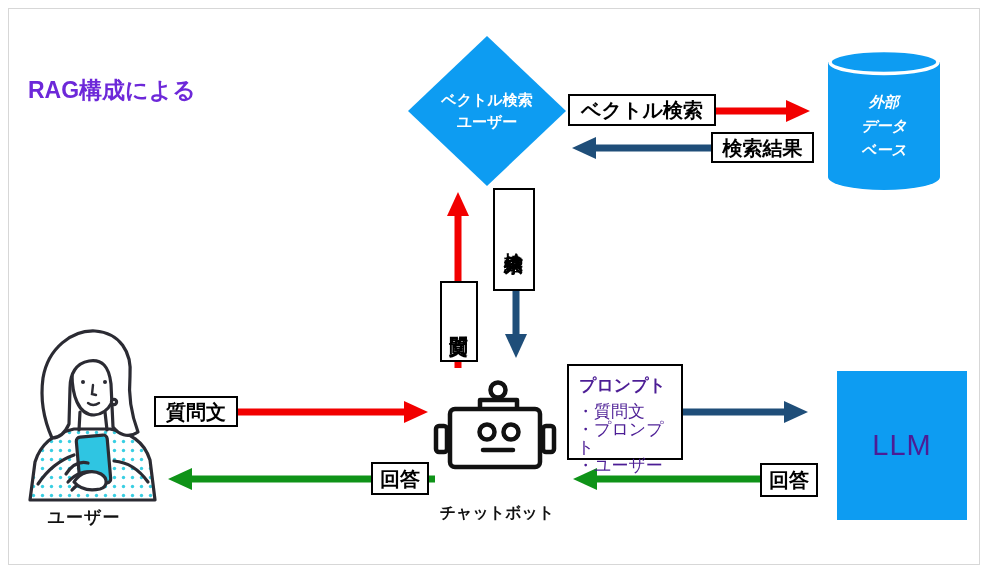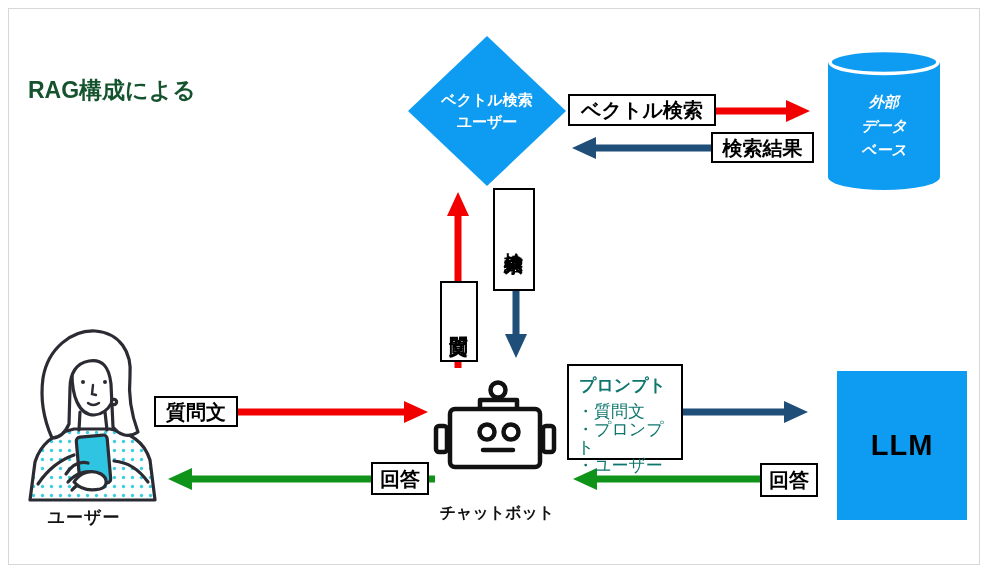--- a/index.html
+++ b/index.html
@@ -3,44 +3,44 @@
 <meta charset="utf-8">
 <style>
   html,body{margin:0;padding:0;background:#fff;}
   .stage{
     position:relative;width:988px;height:573px;background:#fff;
     font-family:"Liberation Sans","DejaVu Sans",sans-serif;overflow:hidden;
   }
   .frame{position:absolute;inset:8px;border:1px solid #d7d7d7;}
   .abs{position:absolute;}
   .title{
-    position:absolute;left:28px;top:72px;color:#14532d;
+    position:absolute;left:28px;top:72px;color:#6d28d9;
     font-size:23px;font-weight:bold;line-height:37px;white-space:nowrap;
   }
   .lbl{
     position:absolute;background:#fff;border:2px solid #000;color:#000;
     font-weight:bold;display:flex;align-items:center;justify-content:center;
     box-sizing:border-box;line-height:1;white-space:nowrap;
   }
   .lbl.h{font-size:20px;}
   .lbl.v{writing-mode:vertical-rl;text-orientation:upright;font-size:19px;letter-spacing:1px;}
   .node-text{
     position:absolute;color:#fff;font-weight:bold;text-align:center;
     display:flex;flex-direction:column;align-items:center;justify-content:center;
   }
   .diamond-text{left:408px;top:36px;width:158px;height:150px;font-size:15px;line-height:22px;}
   .cyl-text{left:828px;top:84px;width:112px;height:84px;font-size:15px;line-height:24px;font-style:italic;}
   .llm-box{
     position:absolute;left:837px;top:371px;width:130px;height:149px;background:#0d9cf2;
-    color:#000000;font-size:29px;font-weight:700;display:flex;align-items:center;justify-content:center;
+    color:#4c1d95;font-size:29px;font-weight:400;display:flex;align-items:center;justify-content:center;
     letter-spacing:1px;
   }
   .prompt-box{
     position:absolute;left:567px;top:364px;width:116px;height:96px;background:#fff;
-    border:2px solid #000;box-sizing:border-box;padding:6px 8px 0 8px;color:#0f766e;
+    border:2px solid #000;box-sizing:border-box;padding:6px 8px 0 8px;color:#4c1d95;
   }
   .prompt-title{font-size:17px;font-weight:bold;margin:2px 0 6px 2px;}
   .prompt-item{font-size:17px;font-weight:400;line-height:18px;}
   .caption{position:absolute;color:#111;font-weight:bold;text-align:center;}
   .caption.bot{left:432px;top:503px;width:130px;font-size:16px;}
   .caption.user{left:28px;top:506px;width:112px;font-size:17px;letter-spacing:1px;}
   svg{display:block;}
 </style>
 </head>
 <body>

